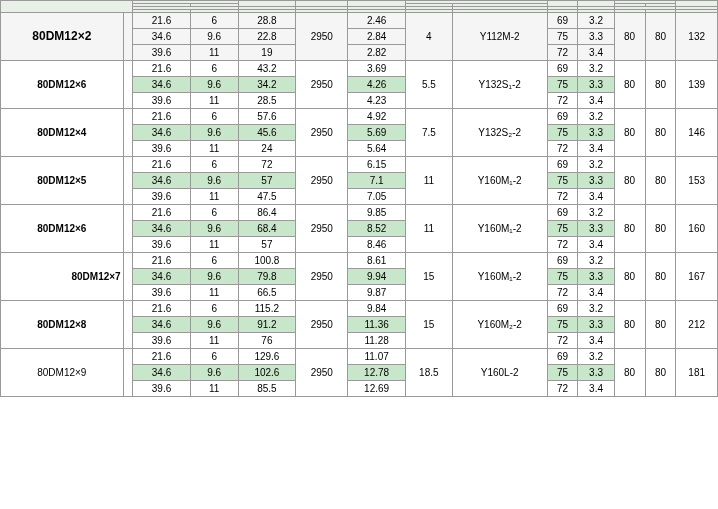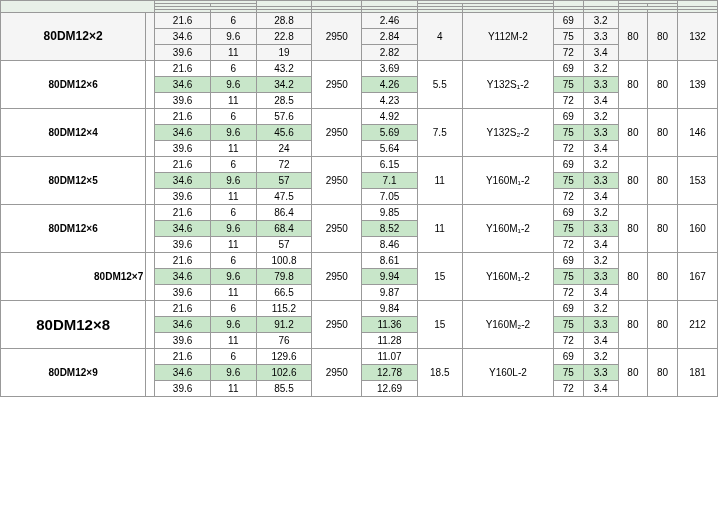--- a/index.html
+++ b/index.html
@@ -323,21 +323,21 @@
         </tr>
         <tr>
           <td>39.6</td>
           <td>11</td>
           <td>66.5</td>
           <td>9.87</td>
           <td>72</td>
           <td>3.4</td>
         </tr>
         <tr>
-          <td rowspan="3" style="font-weight: bold; font-size: 15px;">80DM12×8</td>
+          <td rowspan="3" style="font-weight: bold; font-size: 10px;">80DM12×8</td>
           <td rowspan="3"></td>
           <td>21.6</td>
           <td>6</td>
           <td>115.2</td>
           <td rowspan="3">2950</td>
           <td>9.84</td>
           <td rowspan="3">15</td>
           <td rowspan="3">Y160M₂-2</td>
           <td>69</td>
           <td>3.2</td>
@@ -355,21 +355,21 @@
         </tr>
         <tr>
           <td>39.6</td>
           <td>11</td>
           <td>76</td>
           <td>11.28</td>
           <td>72</td>
           <td>3.4</td>
         </tr>
         <tr>
-          <td rowspan="3" style="font-weight: bold; font-size: 10px; text-align: center;">80DM12×9</td>
+          <td rowspan="3" style="font-weight: normal; font-size: 10px; text-align: center;">80DM12×9</td>
           <td rowspan="3"></td>
           <td>21.6</td>
           <td>6</td>
           <td>129.6</td>
           <td rowspan="3">2950</td>
           <td>11.07</td>
           <td rowspan="3">18.5</td>
           <td rowspan="3">Y160L-2</td>
           <td>69</td>
           <td>3.2</td>

